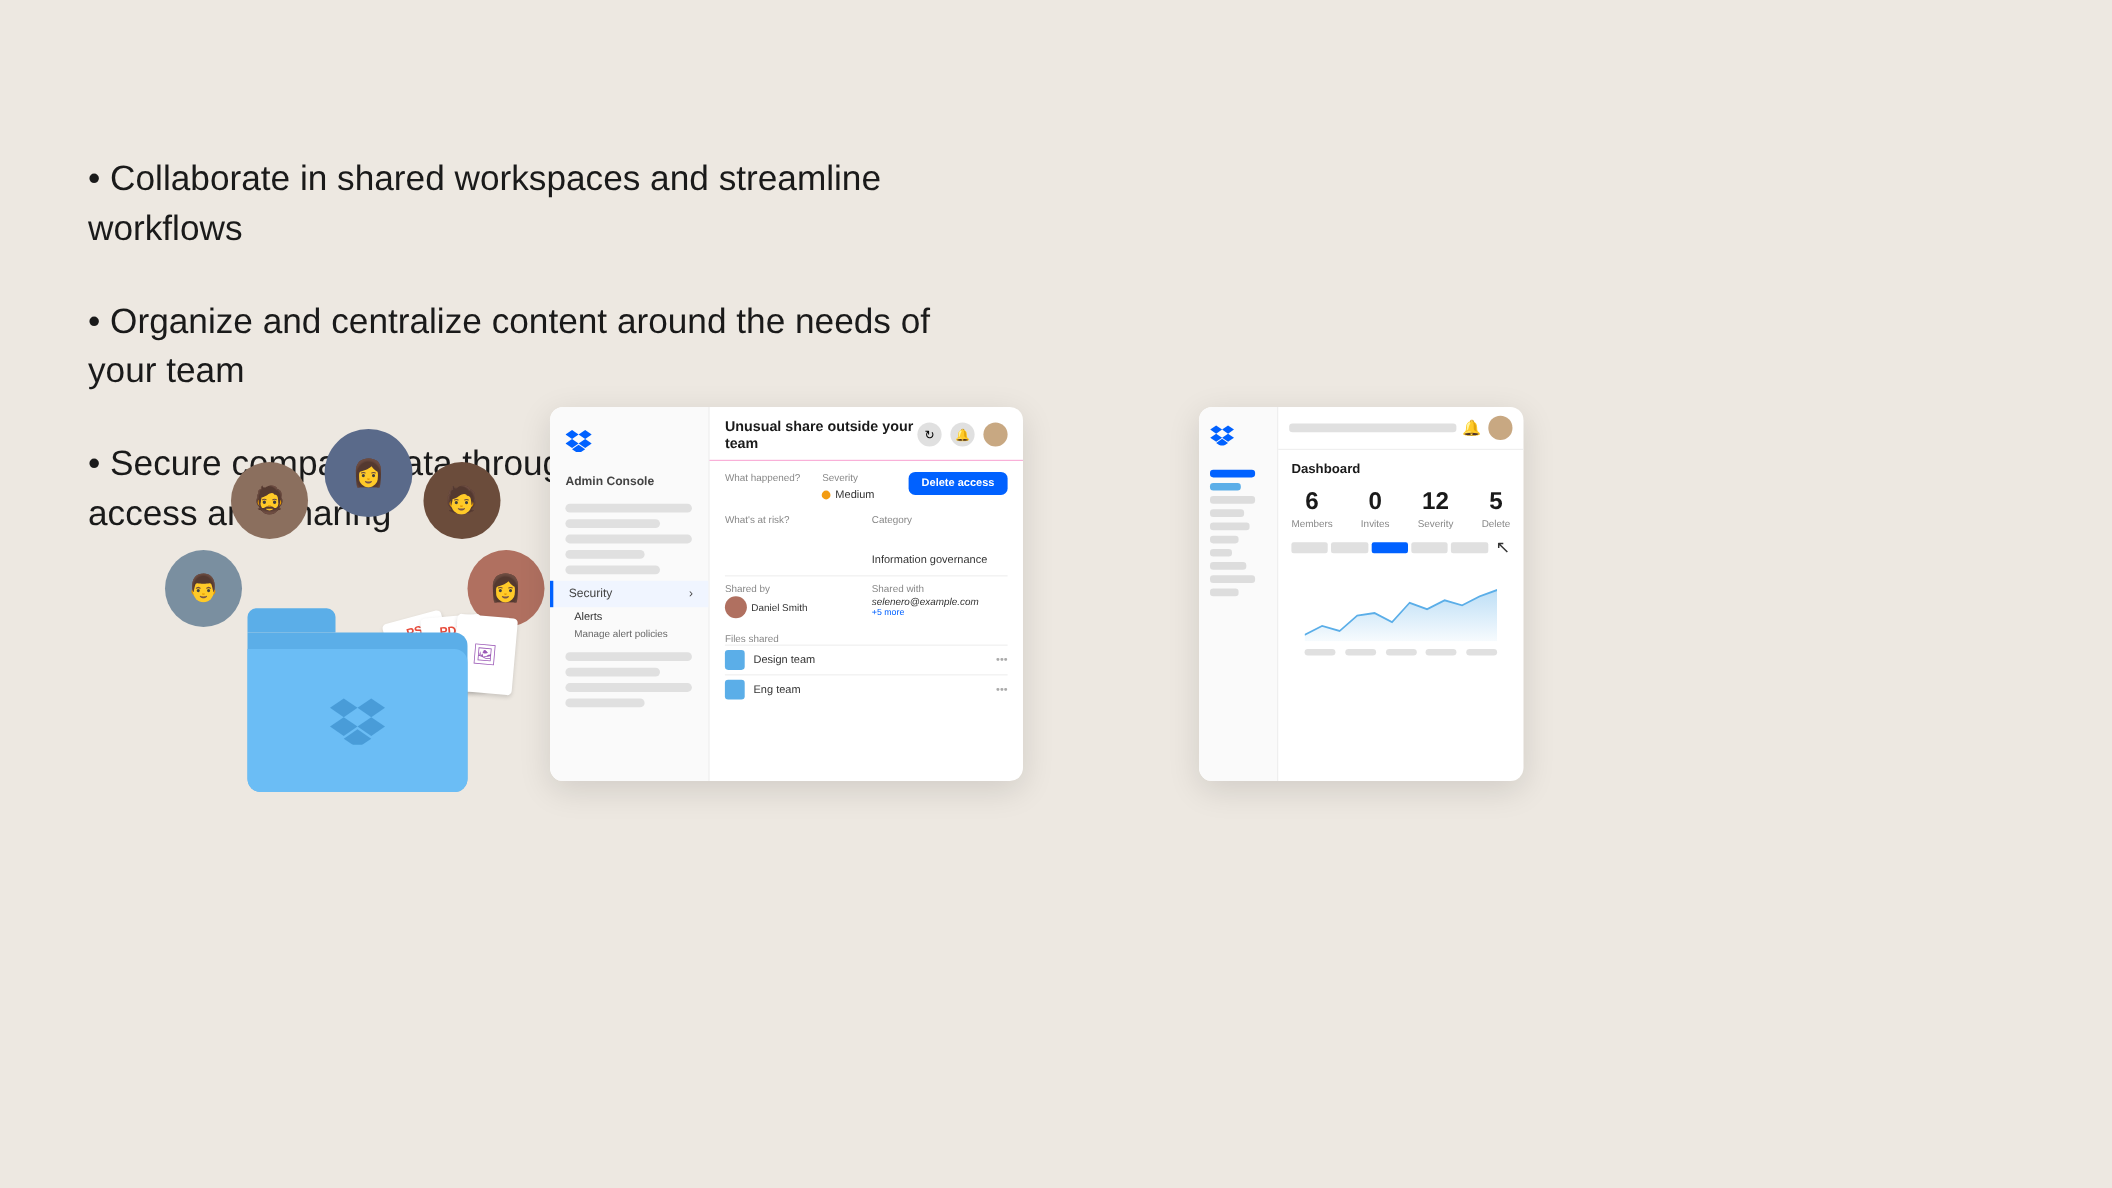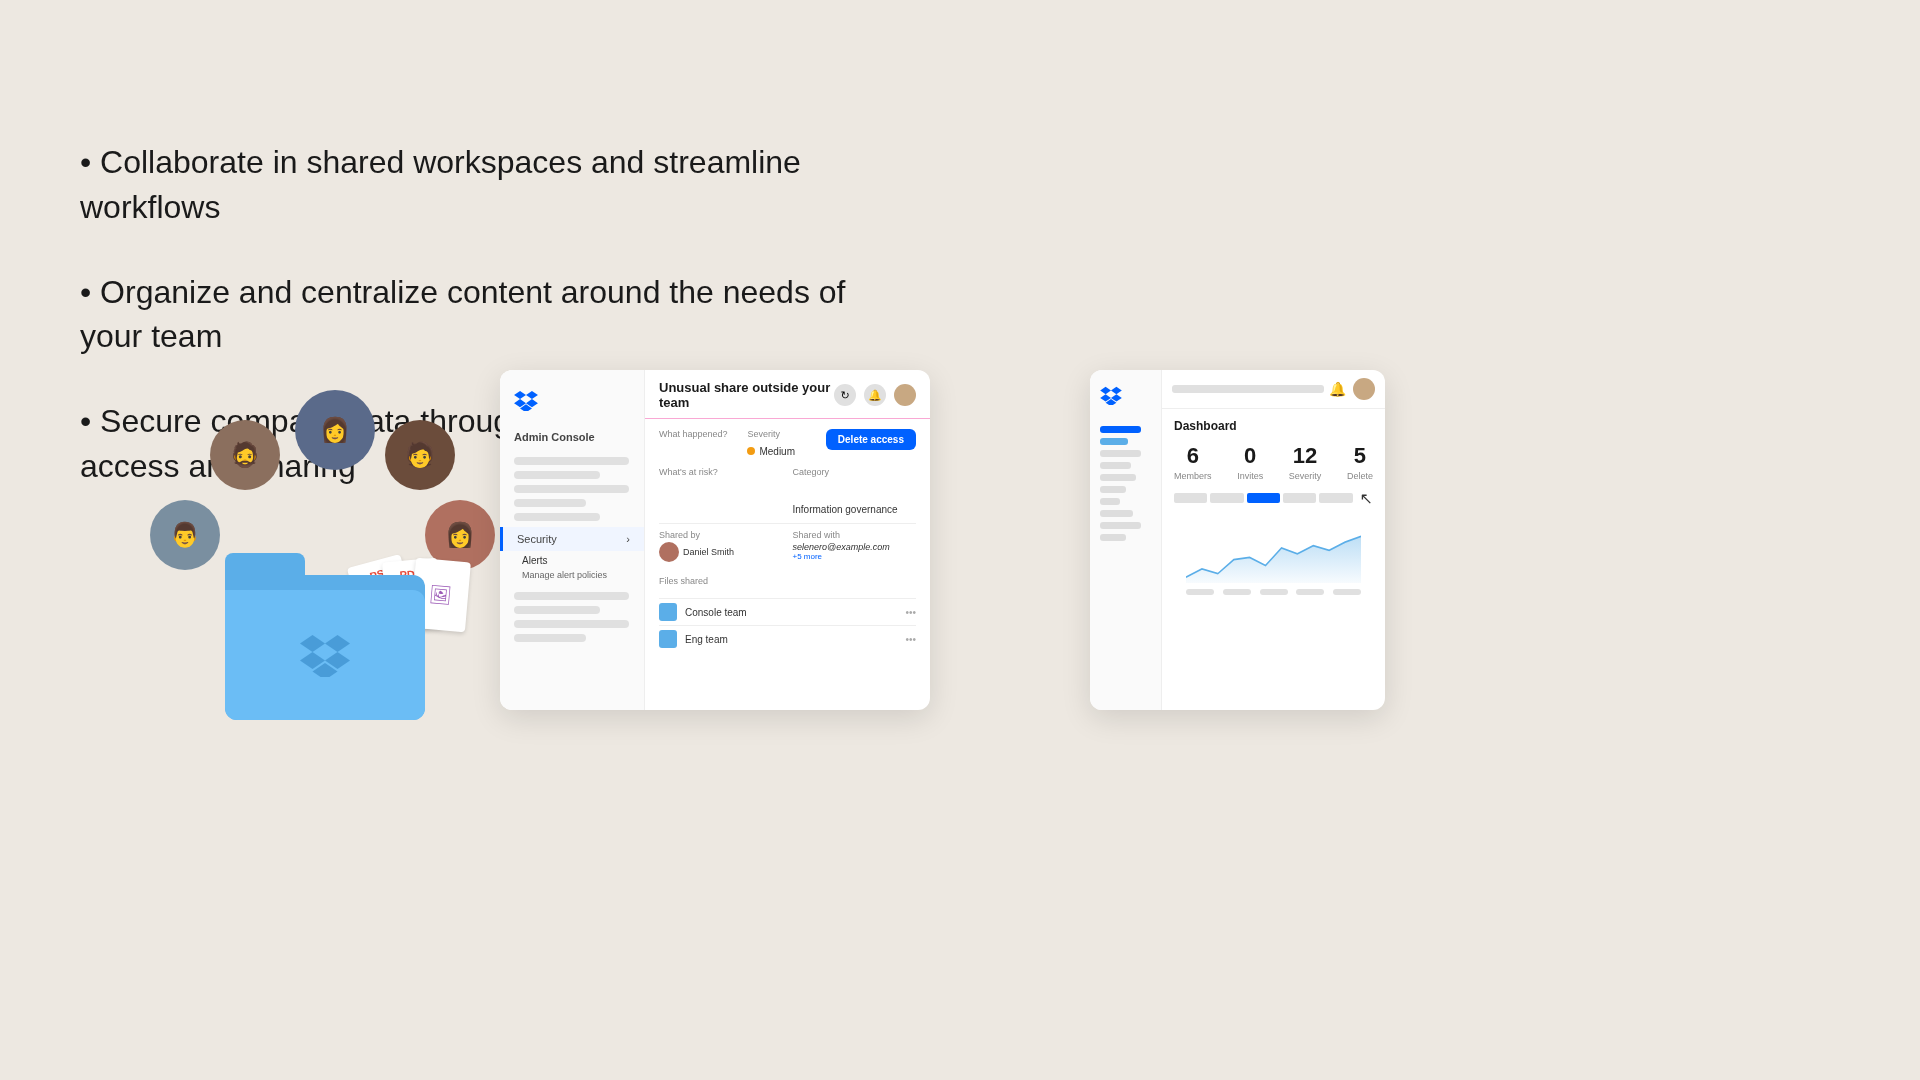--- a/index.html
+++ b/index.html
@@ -298,21 +298,21 @@
       height: 20px;
       border-radius: 50%;
       background: #b07060;
       display: inline-block;
       flex-shrink: 0;
     }
     .shared-by-name { font-size: 9px; color: #333; font-weight: 500; }
     .shared-with-email { font-size: 9px; color: #333; font-weight: 500; font-style: italic; }
     .more-link { font-size: 8px; color: #0061ff; }
     .files-section { padding: 0 14px; }
-    .files-label { font-size: 9px; color: #888; margin-bottom: 12px; }
+    .files-label { font-size: 9px; color: #888; margin-bottom: 0; }
     .file-row {
       display: flex;
       align-items: center;
       gap: 8px;
       padding: 4px 0;
       border-top: 1px solid #eee;
     }
     .file-icon {
       width: 18px;
       height: 18px;
@@ -610,21 +610,21 @@
           <div class="shared-with-email">selenero@example.com</div>
           <div class="more-link">+5 more</div>
         </div>
       </div>
     </div>
 
     <div class="files-section">
       <div class="files-label">Files shared</div>
       <div class="file-row">
         <div class="file-icon"></div>
-        <span class="file-name">Console team</span>
+        <span class="file-name">Design team</span>
         <span class="file-dots">•••</span>
       </div>
       <div class="file-row">
         <div class="file-icon"></div>
         <span class="file-name">Eng team</span>
         <span class="file-dots">•••</span>
       </div>
     </div>
   </div>
 </div>

